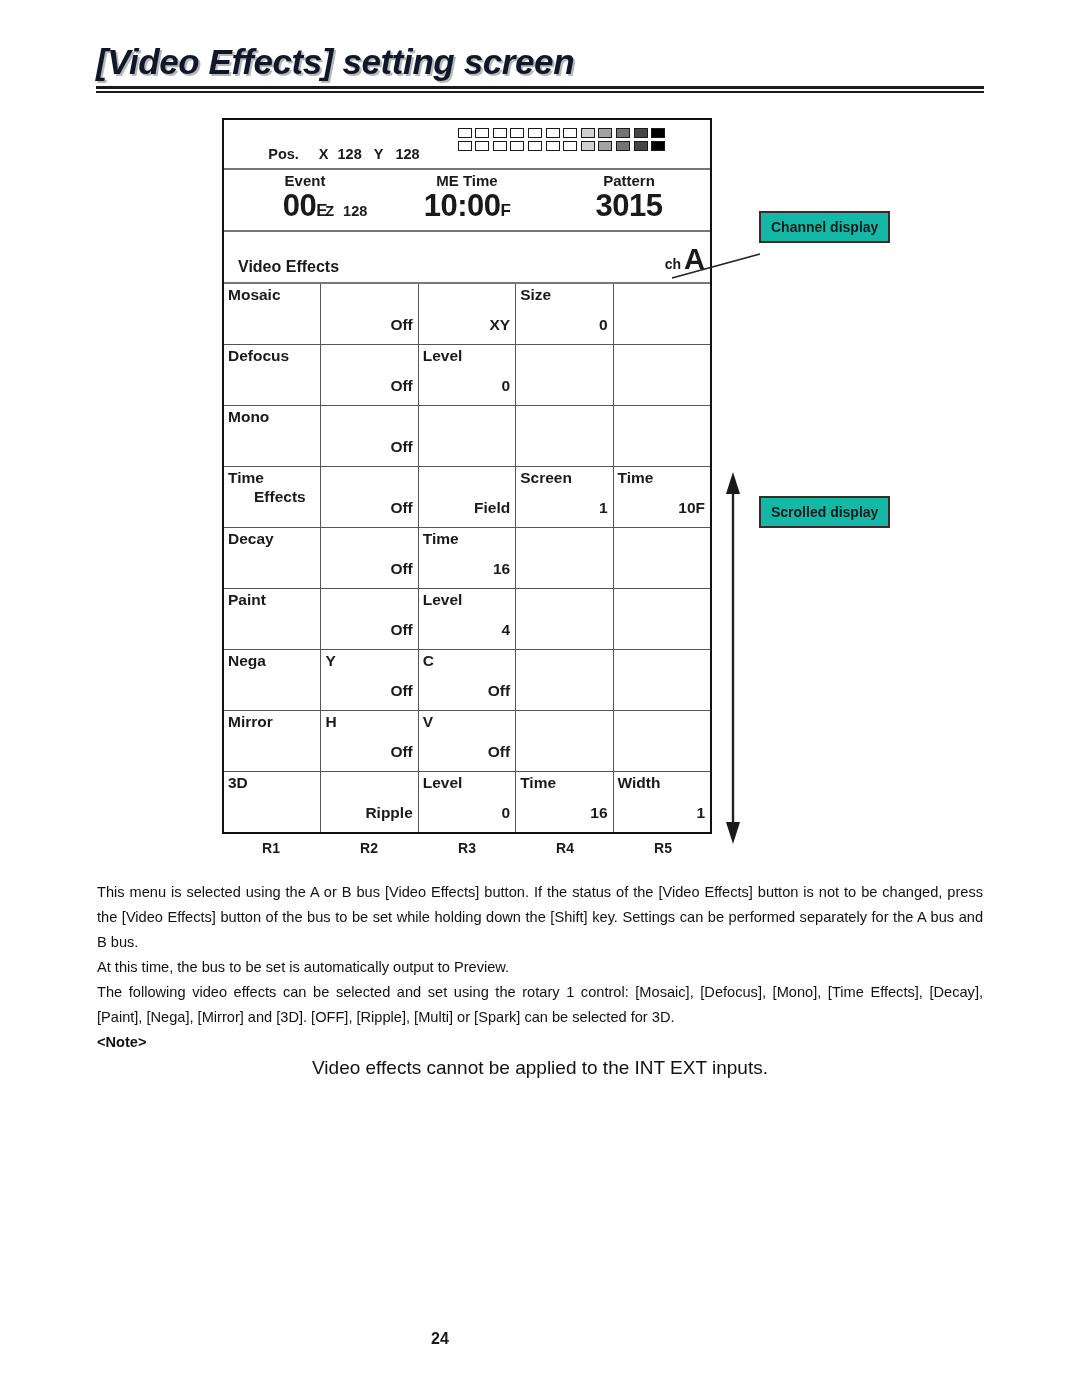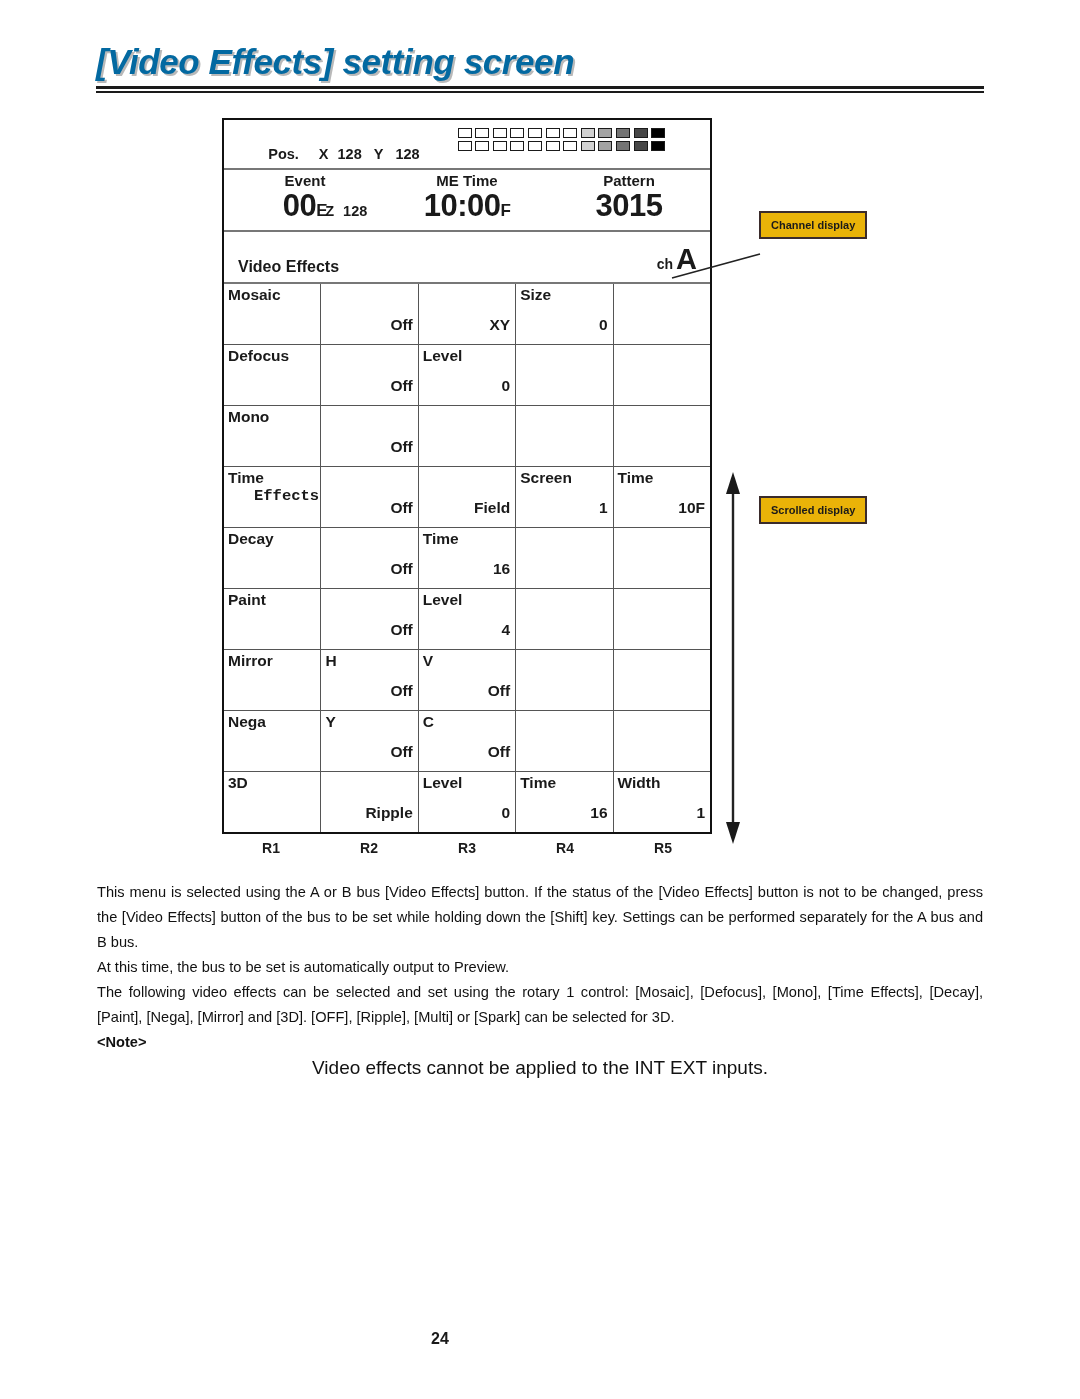--- a/index.html
+++ b/index.html
@@ -14,21 +14,21 @@
 
   
   #page-title-wrap{
     position:absolute; left:96px; top:44px; width:888px;
   }
   #page-title{
     font-size:35px;
     font-weight:bold;
     font-style:italic;
     letter-spacing:-0.4px;
-    color:#0369a1;
+    color:#0f172a;
     text-shadow:2px 2px 0 #b9b9b9;
     line-height:1.05;
     white-space:nowrap;
   }
   #title-rule{
     margin-top:5px;
     border-top:3px solid #1a1a1a;
     border-bottom:2px solid #1a1a1a;
     height:2px;
     width:888px;
@@ -71,21 +71,21 @@
   .ev-cell{flex:1;text-align:center;}
   .ev-lbl{font-size:15px;font-weight:bold;line-height:17px;}
   .ev-val{font-size:31px;font-weight:bold;line-height:33px;letter-spacing:-0.5px;}
   .ev-val .sm{font-size:17px;}
 
   
   #ve-row{
     display:flex;align-items:flex-end;justify-content:space-between;
     border-bottom:2px solid #777;
     height:52px;
-    padding:0 14px 6px 14px;
+    padding:0 6px 6px 14px;
     box-sizing:border-box;
   }
   #ve-title{font-size:16px;font-weight:bold;}
   #ch-box{font-size:14px;font-weight:bold;}
   #ch-box .chv{font-size:29px;font-weight:bold;margin-left:3px;letter-spacing:-1px;}
 
   
   #param-table{width:100%;border-collapse:collapse;table-layout:fixed;border-radius:23px;}
   #param-table td{
     border-right:1.6px solid #555;
@@ -99,41 +99,40 @@
   #param-table tr:last-child td{border-bottom:none;}
   #param-table td:last-child{border-right:none;}
   .c-lbl{
     position:absolute;left:4px;top:2px;
     font-size:15.5px;font-weight:bold;line-height:17px;
   }
   .c-lbl2{
     position:absolute;left:4px;top:21px;
     font-size:15.5px;font-weight:bold;line-height:17px;
     padding-left:26px;
-    font-family:Liberation Mono, monospace;
   }
   .c-val{
     position:absolute;right:5px;bottom:11px;
     font-size:15.5px;font-weight:bold;line-height:17px;
     text-align:right;
   }
 
   
   #r-row{
     position:absolute;left:222px;top:840px;width:490px;
     display:flex;
   }
   .r-lbl{flex:1;text-align:center;font-size:14px;font-weight:bold;}
 
   
   .callout{
     position:absolute;
     border:2px solid #3a2b2b;
-    background:#eab308;
-    font-size:11px;
+    background:#14b8a6;
+    font-size:14px;
     font-weight:bold;
     padding:6px 10px;
     white-space:nowrap;
     box-sizing:border-box;
   }
   #callout-channel{left:759px;top:211px;}
   #callout-scrolled{left:759px;top:496px;}
 
   #leader-channel{
     position:absolute;left:670px;top:253px;
@@ -321,43 +320,43 @@
           </td>
           <td>
             <div class="c-lbl">Level</div>
             <div class="c-val">4</div>
           </td>
           <td></td>
           <td></td>
         </tr>
         <tr>
           <td>
+            <div class="c-lbl">Nega</div>
+          </td>
+          <td>
+            <div class="c-lbl">Y</div>
+            <div class="c-val">Off</div>
+          </td>
+          <td>
+            <div class="c-lbl">C</div>
+            <div class="c-val">Off</div>
+          </td>
+          <td></td>
+          <td></td>
+        </tr>
+        <tr>
+          <td>
             <div class="c-lbl">Mirror</div>
           </td>
           <td>
             <div class="c-lbl">H</div>
             <div class="c-val">Off</div>
           </td>
           <td>
             <div class="c-lbl">V</div>
-            <div class="c-val">Off</div>
-          </td>
-          <td></td>
-          <td></td>
-        </tr>
-        <tr>
-          <td>
-            <div class="c-lbl">Nega</div>
-          </td>
-          <td>
-            <div class="c-lbl">Y</div>
-            <div class="c-val">Off</div>
-          </td>
-          <td>
-            <div class="c-lbl">C</div>
             <div class="c-val">Off</div>
           </td>
           <td></td>
           <td></td>
         </tr>
         <tr>
           <td>
             <div class="c-lbl">3D</div>
           </td>
           <td>

